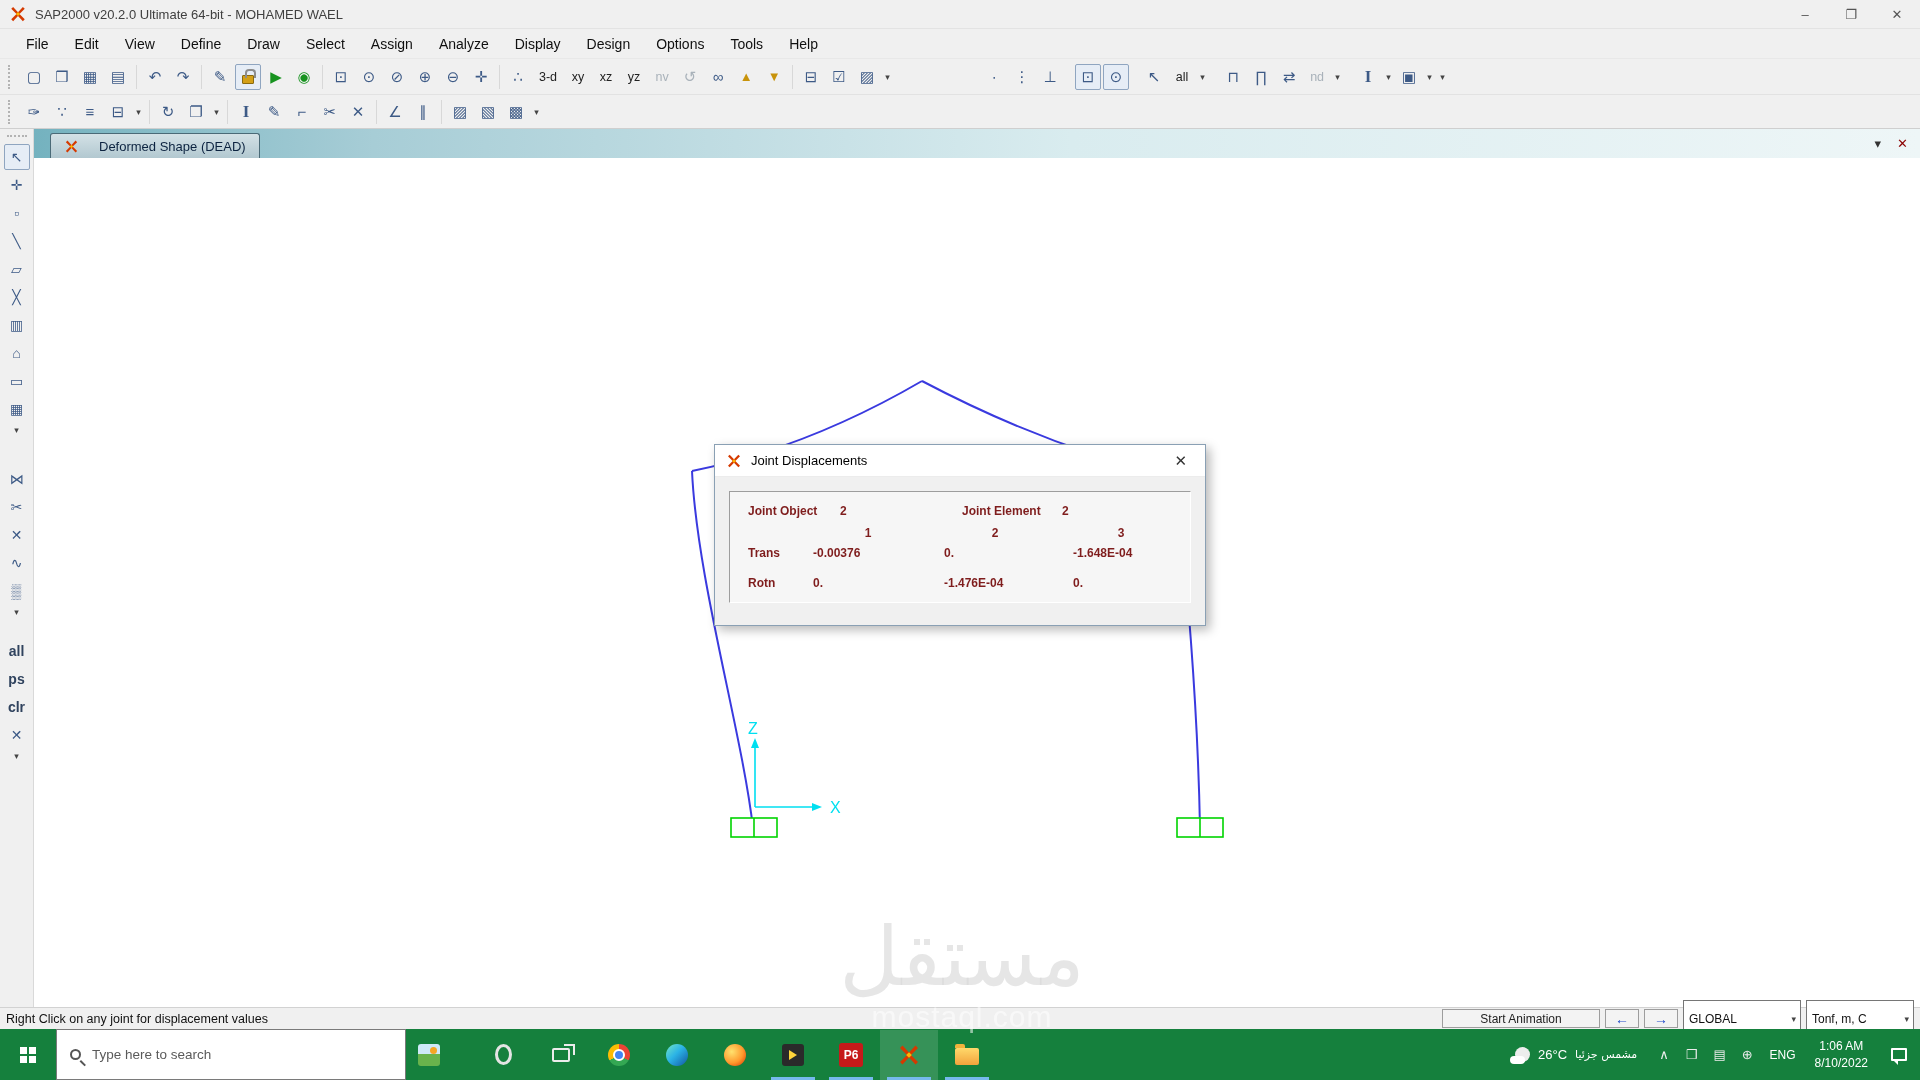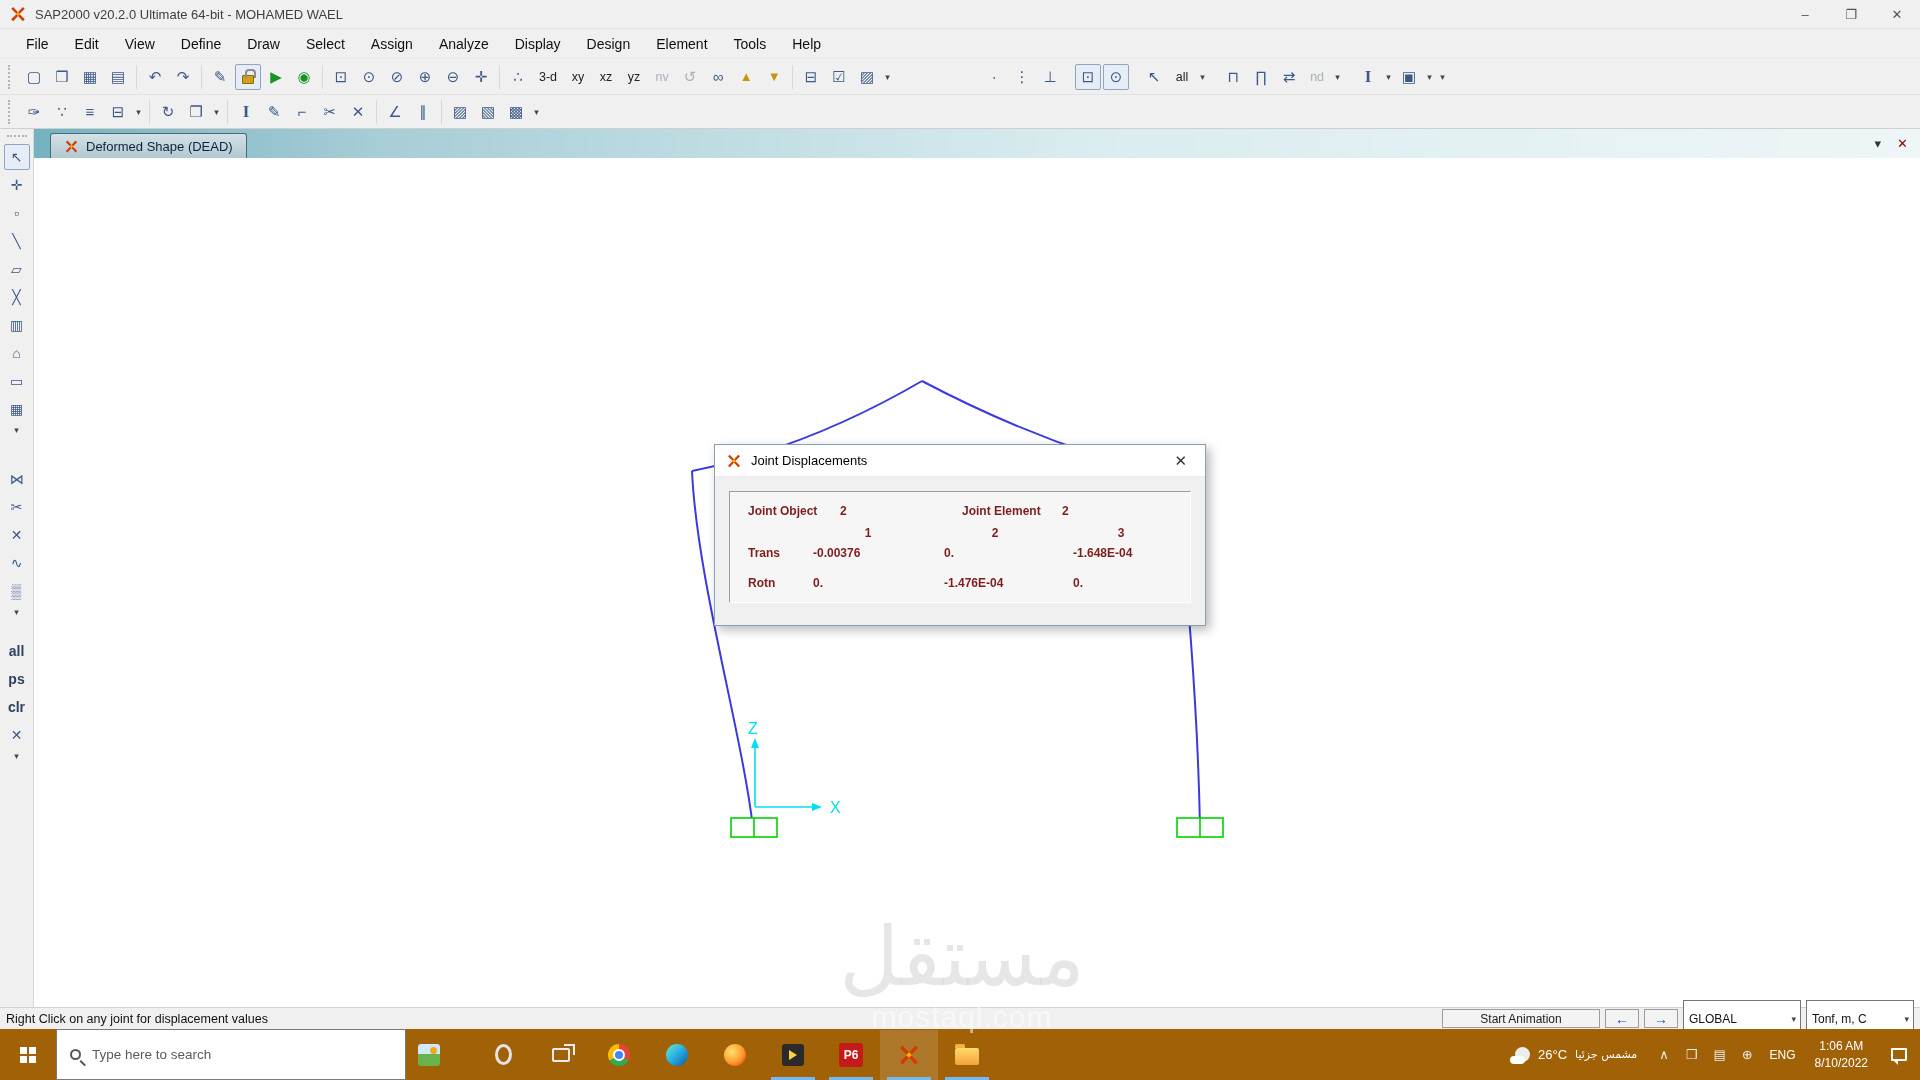--- a/index.html
+++ b/index.html
@@ -38,21 +38,21 @@
 .lockicn{width:12px;height:9px;background:#d4a017;border:1px solid #8a6a10;border-radius:1px;position:relative;margin-top:6px}
 .lockicn::before{content:"";position:absolute;left:1.5px;top:-7px;width:7px;height:7px;border:2px solid #8d8d8d;border-bottom:none;border-radius:4px 4px 0 0}
 
 
 #leftbar{position:absolute;left:0;top:129px;width:34px;height:878px;background:#f0f0f0;border-right:1px solid #d9d9d9;display:flex;flex-direction:column;align-items:center;padding-top:2px;z-index:3}
 #leftbar .tb-btn{margin:1px 0;font-size:14px;min-width:26px}
 #leftbar .tb-dd{height:14px;width:26px}
 
 
 #tabbar{position:absolute;left:34px;top:129px;width:1886px;height:29px;background:linear-gradient(to right,#74b2bf,#a7cdd6 18%,#d9ecef 55%,#eef6f7);display:flex;align-items:flex-end;padding-left:16px;z-index:2}
-.tab{height:25px;display:flex;align-items:center;gap:7px;background:linear-gradient(#d3e1e6,#b2c8d0);border:1px solid #4a6a77;border-bottom:none;padding:0 13px;font-size:13px;color:#0c2340;border-radius:3px 3px 0 0}
+.tab{height:25px;display:flex;align-items:center;gap:20px;background:linear-gradient(#d3e1e6,#b2c8d0);border:1px solid #4a6a77;border-bottom:none;padding:0 13px;font-size:13px;color:#0c2340;border-radius:3px 3px 0 0}
 .tab .sapstar{width:15px;height:15px}
 .tab-controls{margin-left:auto;display:flex;align-items:center;gap:16px;padding-right:12px;height:100%}
 .tab-ctrl{font-size:13px;color:#333}
 .tab-ctrl.close{color:#8b0000;font-weight:bold}
 
 
 #canvas{position:absolute;left:34px;top:158px;width:1886px;height:849px;background:#ffffff;z-index:1}
 svg.scene{position:absolute;inset:0}
 .axlabel{fill:#00dff0;font-size:16px;font-family:"Liberation Sans",sans-serif}
 .axhead{fill:#00dff0;stroke:none}
@@ -86,21 +86,21 @@
 .sb-right{margin-left:auto;display:flex;align-items:center;gap:5px}
 .sb-btn{height:19px;border:1px solid #9d9d9d;background:#f3f3f3;font-size:12px;display:flex;align-items:center;justify-content:center;color:#222}
 #startAnim{width:158px}
 .sb-arrow{width:34px;color:#1e49c8;font-weight:bold;font-size:14px}
 .sb-select{height:37px;border:1px solid #767676;background:#fff;display:flex;align-items:center;font-size:12px;padding-left:5px}
 .sb-select::after{content:"▾";font-size:9px;margin-left:auto;padding:0 4px;color:#444}
 #coordSelect{width:118px}
 #unitsSelect{width:108px}
 
 
-#taskbar{position:absolute;left:0;top:1029px;width:1920px;height:51px;background:#a16207;display:flex;align-items:flex-end;z-index:10;color:#fff}
+#taskbar{position:absolute;left:0;top:1029px;width:1920px;height:51px;background:#15803d;display:flex;align-items:flex-end;z-index:10;color:#fff}
 .tb-start{width:56px;height:100%;display:flex;align-items:center;justify-content:center}
 .win-grid{width:16px;height:16px;background:linear-gradient(#fff,#fff) 0 0/7px 7px no-repeat,linear-gradient(#fff,#fff) 9px 0/7px 7px no-repeat,linear-gradient(#fff,#fff) 0 9px/7px 7px no-repeat,linear-gradient(#fff,#fff) 9px 9px/7px 7px no-repeat}
 .tb-search{width:350px;height:100%;background:#ffffff;display:flex;align-items:center;padding-left:13px;gap:11px;border:1px solid #7a7a7a}
 .search-glyph{width:11px;height:11px;border:2px solid #555;border-radius:50%;position:relative;flex:none}
 .search-glyph::after{content:"";position:absolute;left:9px;top:9px;width:7px;height:2px;background:#555;transform:rotate(45deg);transform-origin:0 0}
 .tb-search .ph{font-size:13.5px;color:#5a5a5a}
 #apps{display:flex;align-items:center;height:100%}
 .tb-app{width:58px;height:50px;display:flex;align-items:center;justify-content:center;position:relative}
 .tb-app.slot-widget{width:46px;margin-right:22px}
 .tb-app.open::after{content:"";position:absolute;left:7px;right:7px;bottom:0;height:2.5px;background:#76b9ed}
@@ -156,21 +156,21 @@
     <span class="menu-item">File</span>
     <span class="menu-item">Edit</span>
     <span class="menu-item">View</span>
     <span class="menu-item">Define</span>
     <span class="menu-item">Draw</span>
     <span class="menu-item">Select</span>
     <span class="menu-item">Assign</span>
     <span class="menu-item">Analyze</span>
     <span class="menu-item">Display</span>
     <span class="menu-item">Design</span>
-    <span class="menu-item">Element</span>
+    <span class="menu-item">Options</span>
     <span class="menu-item">Tools</span>
     <span class="menu-item">Help</span>
   </div>
 
 <div id="toolbar1" class="toolbar">
     <div class="hgrip"></div>
     <div class="tb-btn">▢</div>
     <div class="tb-btn">❒</div>
     <div class="tb-btn">▦</div>
     <div class="tb-btn">▤</div>

